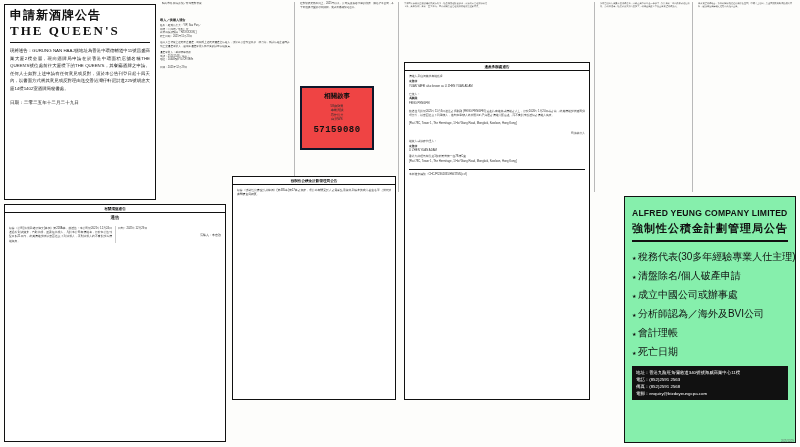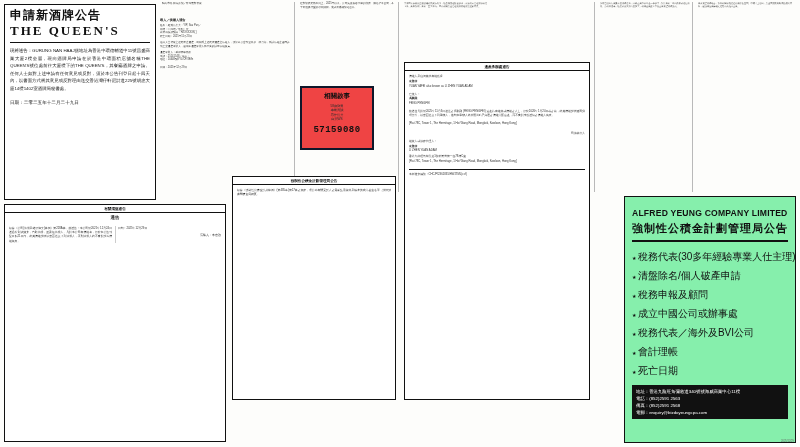--- a/index.html
+++ b/index.html
@@ -179,23 +179,22 @@
     </div>
   </div>
 
   <div class="col ad-alfred">
     <div class="alfred-en">ALFRED YEUNG COMPANY LIMITED</div>
     <div class="alfred-zh cjk">強制性公積金計劃管理局公告</div>
     <div class="alfred-rule"></div>
     <ul class="alfred-list cjk">
       <li>稅務代表(30多年經驗專業人仕主理)</li>
       <li>清盤除名/個人破產申請</li>
-      <li>稅務申報及顧問</li>
       <li>成立中國公司或辦事處</li>
-      <li>稅務代表／海外及BVI公司</li>
+      <li>分析師認為／海外及BVI公司</li>
       <li>會計理帳</li>
       <li>死亡日期</li>
     </ul>
     <div class="alfred-foot cjk">
       <div>地址：香港九龍旺角彌敦道340號號海威商業中心11樓</div>
       <div>
         <span>電話：</span><span>(852)2591 2563</span>
       </div>
       <div>
         <span>傳真：</span><span>(852)2591 2568</span>

